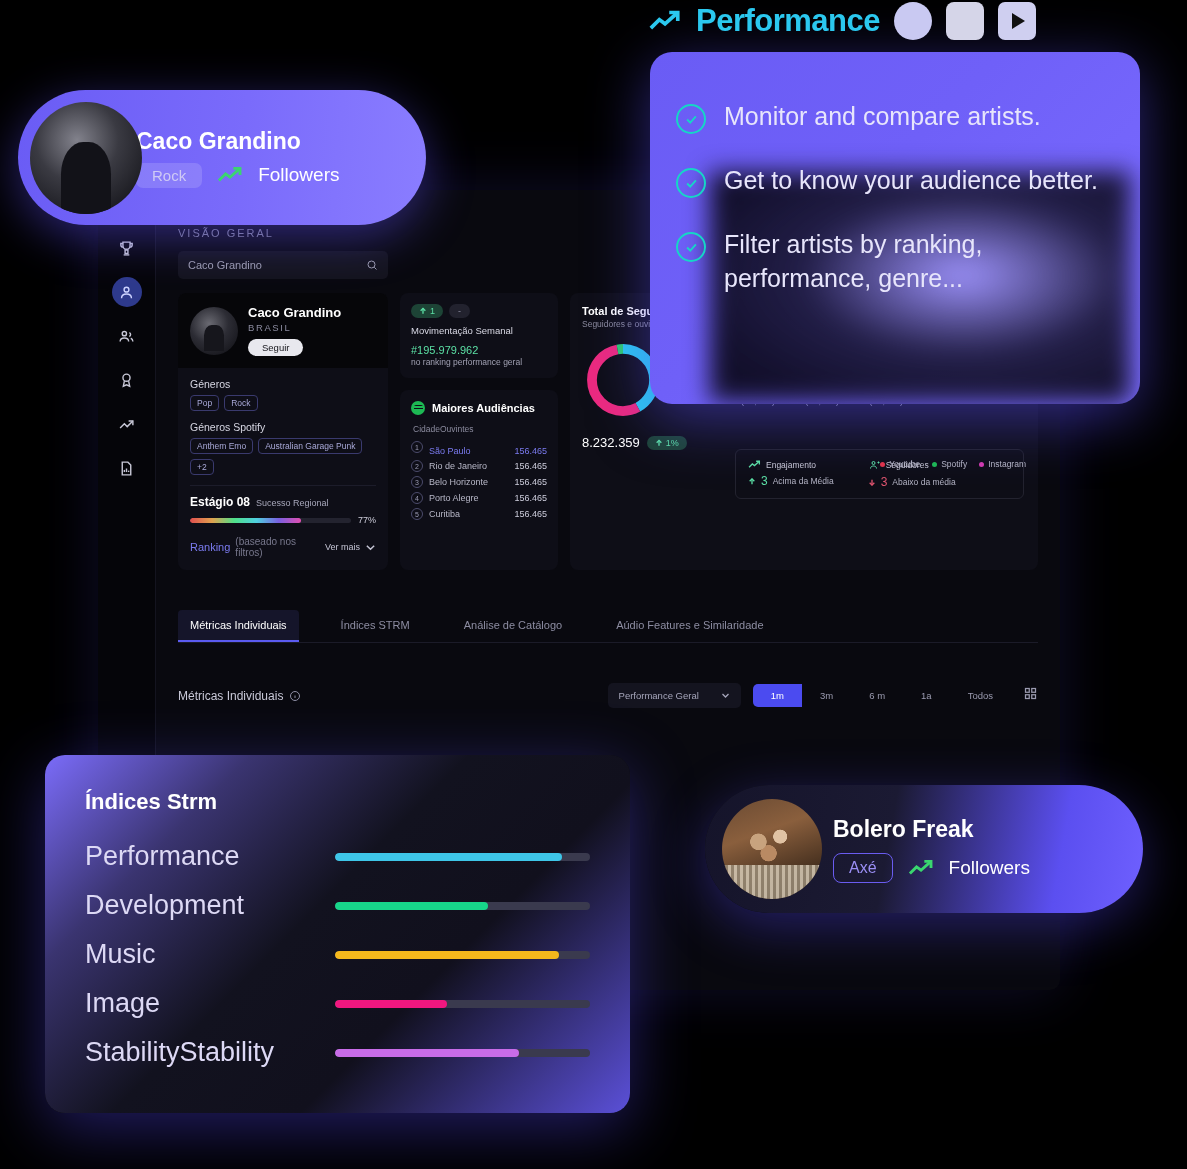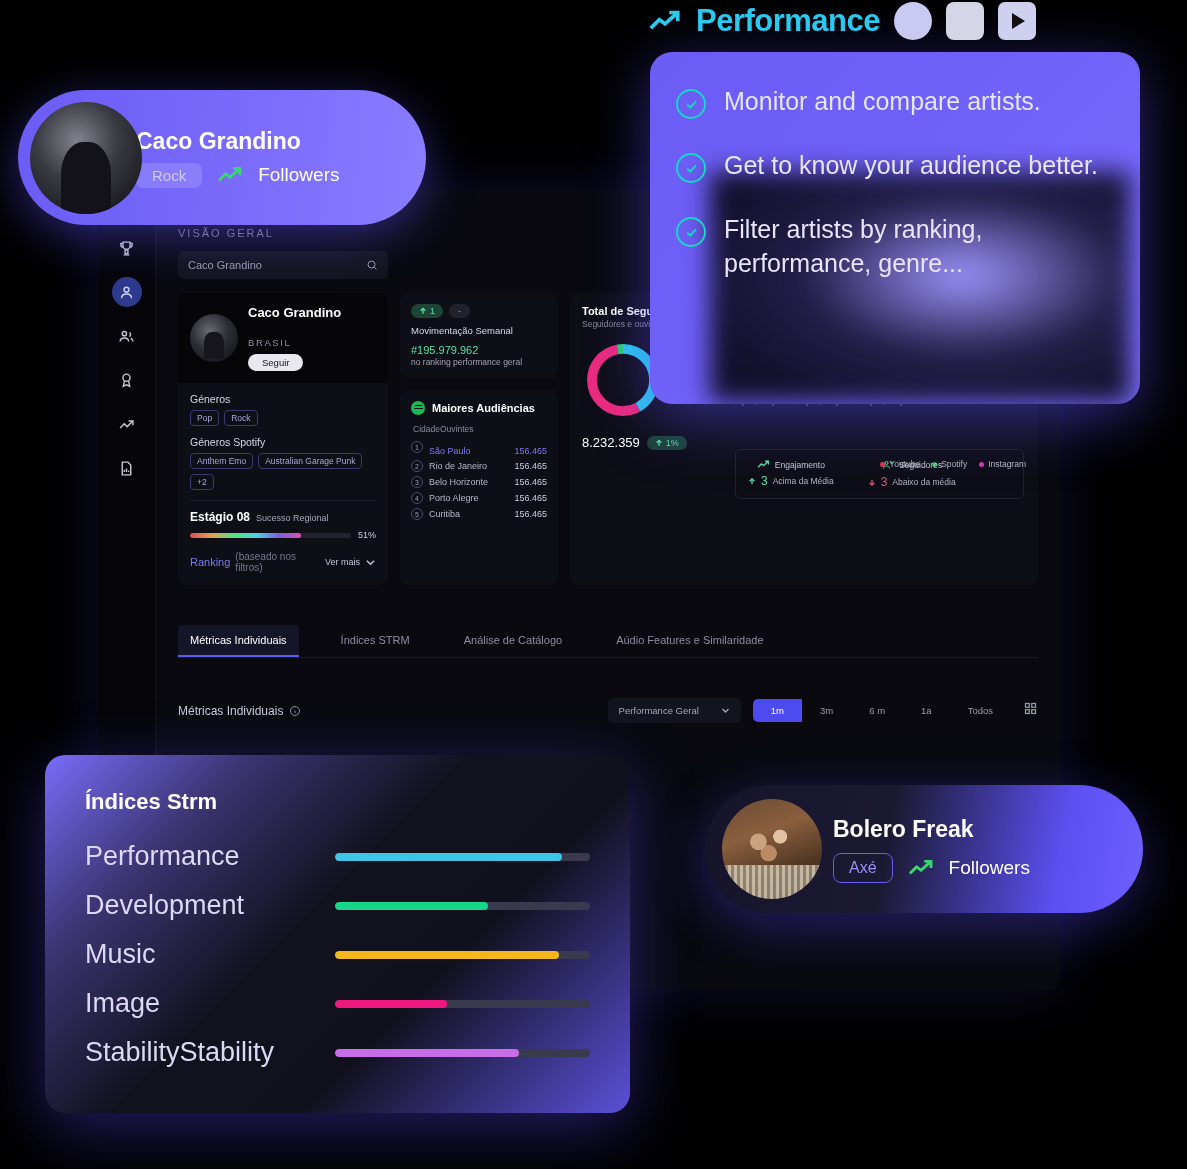--- a/index.html
+++ b/index.html
@@ -52,21 +52,21 @@
 
   
   .cards { display: flex; gap: 12px; margin-top: 14px; }
   .card { background:#0e0e17; border-radius:8px; }
   .card-artist { width: 210px; }
   .artist-head { background:#060609; border-radius:8px 8px 0 0; padding:12px; display:flex; gap:10px; align-items:center; }
   .avatar-sq { width:48px; height:48px; border-radius:50%; background:
       radial-gradient(circle at 40% 35%, #6a6a72 0%, #2c2c34 45%, #0d0d12 100%); flex:none; position:relative; overflow:hidden;}
   .avatar-sq::after{content:"";position:absolute;left:30%;top:38%;width:40%;height:55%;background:#16161c;border-radius:40% 40% 0 0;}
   .artist-name { color:#fff; font-size:13px; font-weight:600; }
-  .artist-country { color:#8c8ca0; font-size:9.5px; letter-spacing:1.6px; margin-top:17px; }
+  .artist-country { color:#8c8ca0; font-size:9.5px; letter-spacing:1.6px; margin-top:2px; }
   .btn-follow { margin-top:6px; background:#e8e8ee; color:#16161c; font-size:9.5px; border-radius:10px; padding:3px 14px; border:none; display:inline-block; }
   .artist-body { padding: 10px 12px 12px; }
   .lbl { color:#d6d6e2; font-size:10.5px; margin-bottom:5px; }
   .chips { display:flex; gap:5px; flex-wrap:wrap; margin-bottom:10px; }
   .chip { border:1px solid #3a3a6e; color:#a9a9d8; font-size:8.5px; border-radius:4px; padding:2px 6px; }
   .hr { height:1px; background:#1c1c2a; margin:6px 0 9px; }
   .stage-row { display:flex; align-items:baseline; gap:6px; }
   .stage-t { color:#fff; font-size:12px; font-weight:600; }
   .stage-s { color:#a7a7ba; font-size:9px; }
   .stage-bar-wrap { display:flex; align-items:center; gap:7px; margin-top:6px; }
@@ -109,21 +109,21 @@
   .total-num { color:#fff; font-size:13px; }
   .legend { display:flex; gap:12px; margin-top:9px;justify-content:flex-end; }
   .lg { display:flex; align-items:center; gap:4px; color:#b6b6c6; font-size:8.5px; }
   .lg i { width:5px; height:5px; border-radius:50%; display:block; }
   .stat3 { position:absolute; left:168px; top:84px; display:flex; gap:24px; }
   .stat-col { text-align:center; }
   .stat-paren { color:#9b9bae; font-size:9px; margin-top:5px; }
   .eng-box { position:absolute; left:165px; top:156px; right:14px; border:1px solid #23232f; border-radius:6px; padding:9px 12px; display:flex; gap:34px; }
   .eng-g { color:#5ce0a5; }
   .eng-r { color:#e0556f; }
-  .eng-h { display:flex; align-items:center; gap:5px; color:#c8c8d6; font-size:8.5px;justify-content:center; }
+  .eng-h { display:flex; align-items:center; gap:5px; color:#c8c8d6; font-size:8.5px; }
   .eng-v { display:flex; align-items:center; gap:5px; font-size:8.5px; color:#b4b4c4; margin-top:4px; }
   .eng-v b { font-size:12px; font-weight:400; }
 
   
   .tabs { display:flex; gap:30px; border-bottom:1px solid #1b1b28; margin-top:40px; }
   .tab { color:#8d8da2; font-size:11px; padding:9px 12px; white-space:nowrap; }
   .tab.active { color:#fff; background:#15152a; border-bottom:2px solid #5b5bf0; border-radius:4px 4px 0 0; }
   .metrics-bar { display:flex; align-items:center; margin-top:40px; }
   .mtitle { color:#c9c9d8; font-size:12px; display:flex; align-items:center; gap:6px; flex:1; }
   .sel { background:#14141f; border-radius:5px; color:#a5a5ba; font-size:9.5px; padding:7px 11px; display:flex; gap:22px; align-items:center; }
@@ -143,21 +143,21 @@
     background: radial-gradient(circle at 42% 34%, #82828c 0%, #3a3a42 42%, #0a0a0f 100%); overflow:hidden; }
   .caco-av::after{content:"";position:absolute;left:28%;top:36%;width:44%;height:64%;background:#121218;border-radius:45% 45% 0 0;}
   .caco-name { color:#fff; font-size:23px; font-weight:700; }
   .caco-row { display:flex; align-items:center; gap:14px; margin-top:8px; }
   .caco-chip { background:rgba(255,255,255,.15); color:#cfcaf5; font-size:15px; border-radius:7px; padding:4px 16px; }
   .caco-foll { color:#fff; font-size:19px; }
 
   .float-bullets {
     position:absolute; left:650px; top:52px; width:490px; height:352px; border-radius:22px;
     background: linear-gradient(135deg,#6a5cf5 0%, #6f60f8 42%, #7b6cff 100%);
-    padding:33px 30px 0 26px; z-index:26;
+    padding:48px 30px 0 26px; z-index:26;
     box-shadow:0 14px 60px rgba(90,78,250,.5);
     overflow:hidden;
   }
   .float-bullets::before { content:""; position:absolute; left:60px; top:120px; width:420px; height:230px;
     background: radial-gradient(ellipse at 60% 45%, rgba(255,255,255,.30) 0%, rgba(20,18,40,.85) 45%, rgba(10,8,25,.92) 80%);
     filter: blur(12px); }
   .bullet { position:relative; display:flex; gap:18px; align-items:flex-start; margin-bottom:30px; }
   .ck { width:30px; height:30px; border-radius:50%; border:2.4px solid #16d6c6; flex:none; display:flex; align-items:center; justify-content:center; margin-top:4px; }
   .ck svg { width:15px; height:15px; color:#16d6c6; }
   .bullet p { color:#e7e5fb; font-size:25px; line-height:1.35; font-weight:400; }
@@ -332,21 +332,21 @@
             </div>
             <div class="hr"></div>
             <div class="stage-row">
               <span class="stage-t">Estágio 08</span>
               <span class="stage-s">Sucesso Regional</span>
             </div>
             <div class="stage-bar-wrap">
               <div class="stage-bar">
                 <div class="stage-fill" id="stage-fill" style="width: 69%;"></div>
               </div>
-              <span class="stage-pct">51%</span>
+              <span class="stage-pct">77%</span>
             </div>
             <div class="rank-row">
               <span class="rank-a">Ranking</span>
               <span class="rank-b">(baseado nos filtros)</span>
               <span class="vermais">Ver mais</span>
               <svg width="11" height="11" viewBox="0 0 12 12" fill="none" stroke="#c4c4d4" stroke-width="1.6">
                   <path d="M2 4l4 4 4-4"></path>
                 </svg>
             </div>
           </div>

